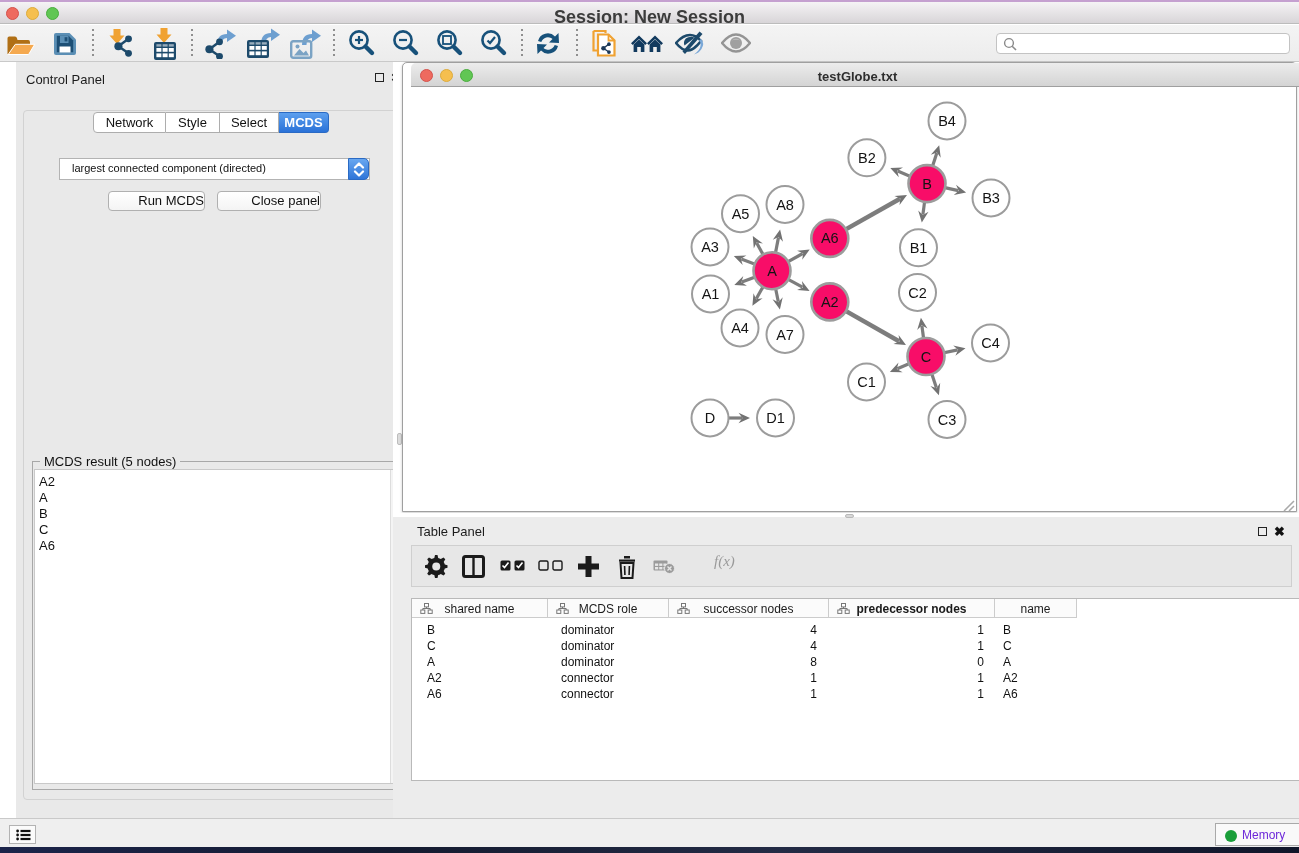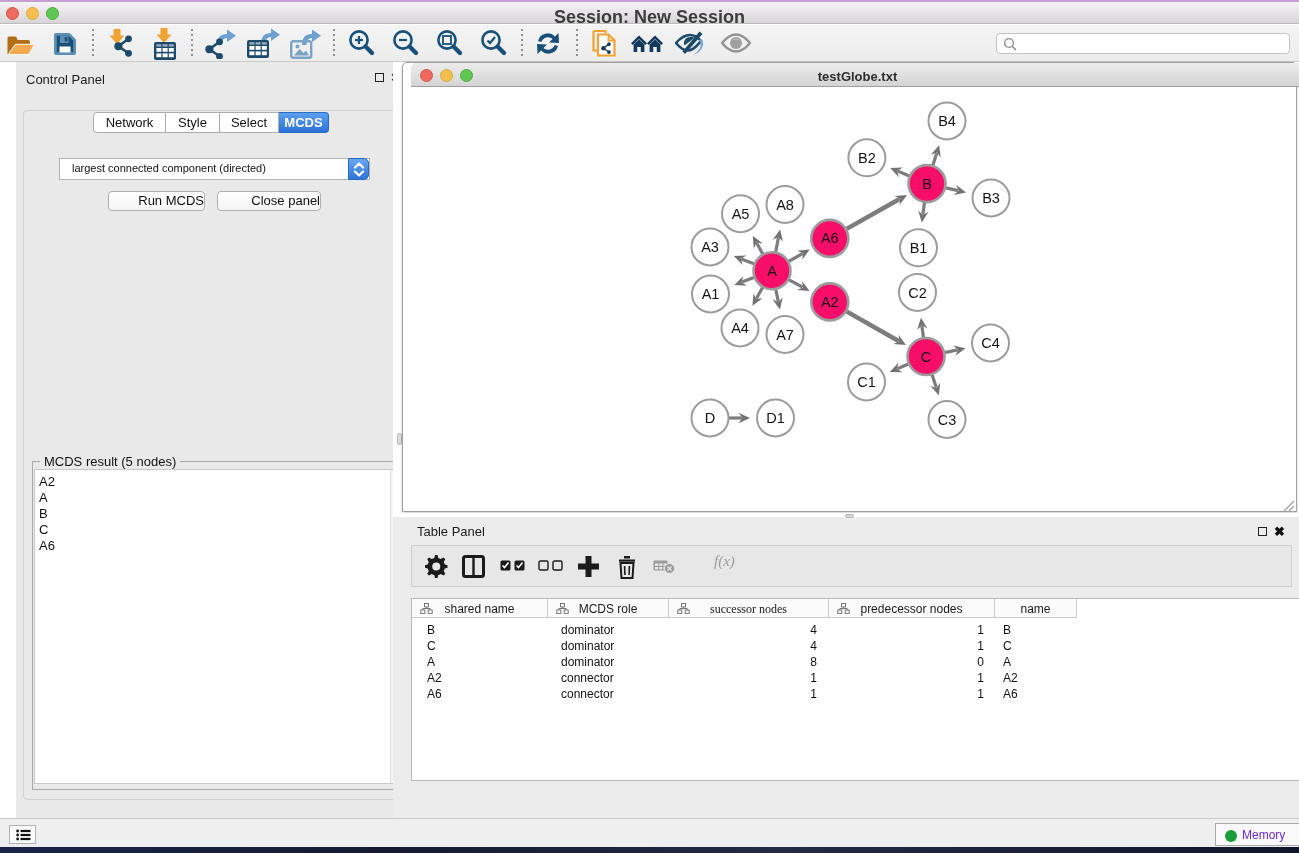--- a/index.html
+++ b/index.html
@@ -433,30 +433,30 @@
         </div>
       <div class="hcell" style="left:136px; width:121px;">
           <svg class="abs" style="left:8px;top:4px;" width="13" height="11" viewBox="0 0 13 11">
             <rect x="4.5" y="0.5" width="4" height="3.4" fill="#fff" stroke="#777" stroke-width="1"></rect>
             <rect x="0.8" y="7" width="4" height="3.4" fill="#fff" stroke="#777" stroke-width="1"></rect>
             <rect x="8.2" y="7" width="4" height="3.4" fill="#fff" stroke="#777" stroke-width="1"></rect>
             <path d="M6.5 4 L6.5 5.5 M2.8 7 L2.8 5.5 L10.2 5.5 L10.2 7" stroke="#777" stroke-width="1" fill="none"></path>
           </svg>
           <span>MCDS role</span>
         </div>
-      <div class="hcell" style="left:257px; width:160px;font-family:Liberation Serif, serif;">
+      <div class="hcell" style="left:257px; width:160px;">
           <svg class="abs" style="left:8px;top:4px;" width="13" height="11" viewBox="0 0 13 11">
             <rect x="4.5" y="0.5" width="4" height="3.4" fill="#fff" stroke="#777" stroke-width="1"></rect>
             <rect x="0.8" y="7" width="4" height="3.4" fill="#fff" stroke="#777" stroke-width="1"></rect>
             <rect x="8.2" y="7" width="4" height="3.4" fill="#fff" stroke="#777" stroke-width="1"></rect>
             <path d="M6.5 4 L6.5 5.5 M2.8 7 L2.8 5.5 L10.2 5.5 L10.2 7" stroke="#777" stroke-width="1" fill="none"></path>
           </svg>
           <span>successor nodes</span>
         </div>
-      <div class="hcell" style="left:417px; width:166px;">
+      <div class="hcell" style="left:417px; width:166px;font-weight:bold;">
           <svg class="abs" style="left:8px;top:4px;" width="13" height="11" viewBox="0 0 13 11">
             <rect x="4.5" y="0.5" width="4" height="3.4" fill="#fff" stroke="#777" stroke-width="1"></rect>
             <rect x="0.8" y="7" width="4" height="3.4" fill="#fff" stroke="#777" stroke-width="1"></rect>
             <rect x="8.2" y="7" width="4" height="3.4" fill="#fff" stroke="#777" stroke-width="1"></rect>
             <path d="M6.5 4 L6.5 5.5 M2.8 7 L2.8 5.5 L10.2 5.5 L10.2 7" stroke="#777" stroke-width="1" fill="none"></path>
           </svg>
           <span>predecessor nodes</span>
         </div>
       <div class="hcell" style="left:583px; width:82px;">
           <span>name</span>

